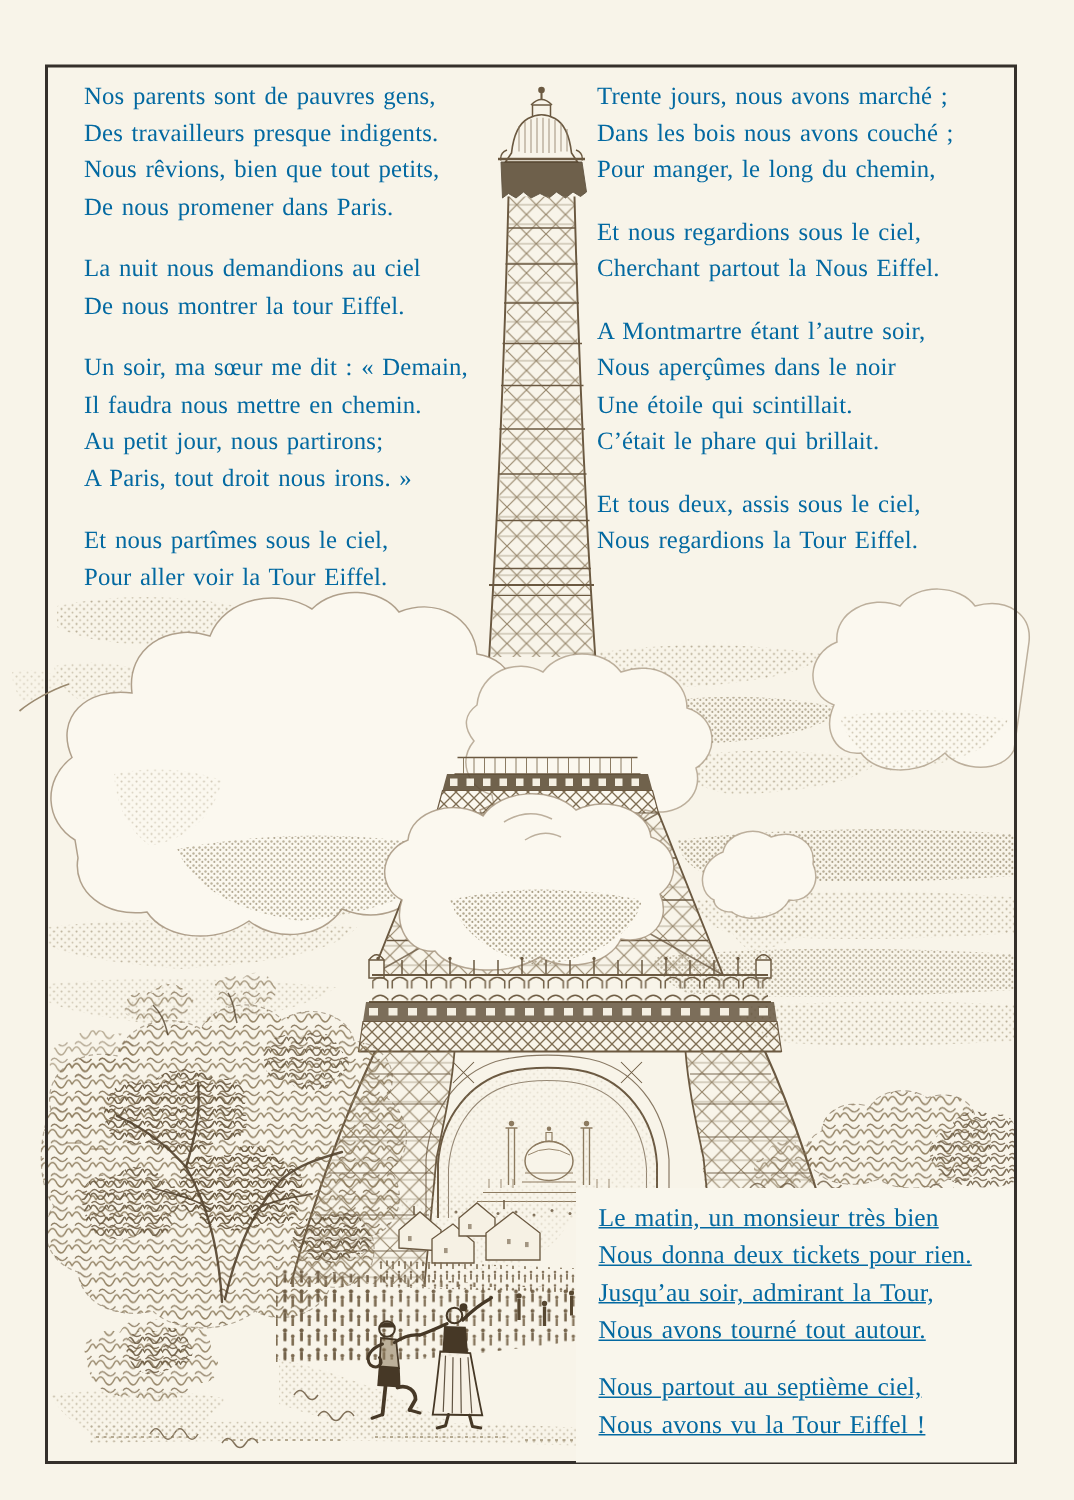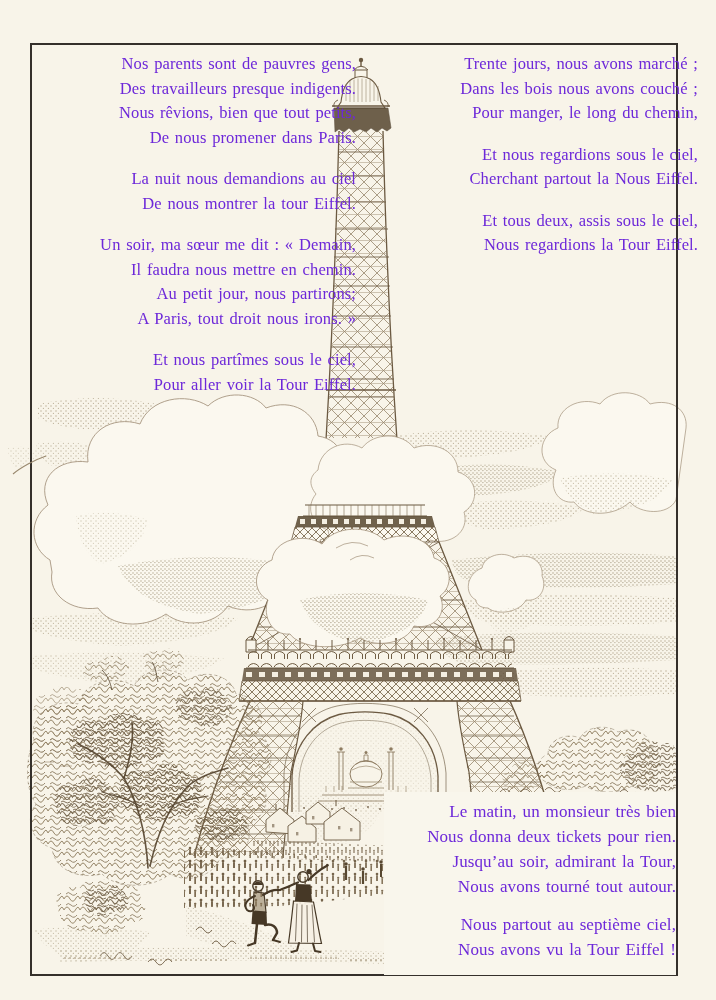--- a/index.html
+++ b/index.html
@@ -1,27 +1,27 @@
 <!DOCTYPE html>
 <html><head>
 <meta charset="utf-8">
 <style>
   html,body{margin:0;padding:0;background:#f8f4e9;}
   .page{position:relative;width:712px;height:1000px;background:#f8f4e9;overflow:hidden;
-        font-family:"Liberation Serif","DejaVu Serif",serif;color:#6d28d9;text-align:right;}
+        font-family:"Liberation Serif","DejaVu Serif",serif;color:#0369a1;}
   .illo{position:absolute;left:0;top:0;width:716px;height:1000px;}
   .poemcol{position:absolute;width:300px;}
   .col-left{left:56px;top:52px;}
   .col-right{left:398px;top:52px;font-family:Liberation Serif, serif;}
   .stanza{margin:0 0 17px 0;}
   .pline{font-size:16.5px;line-height:24.5px;letter-spacing:.1px;word-spacing:1.5px;white-space:nowrap;}
   .bottom-box{position:absolute;left:384px;top:792px;width:292px;height:183px;
               background:#f9f6ec;box-sizing:border-box;padding:7px 0 0 15px;}
   .bottom-box .pline{font-size:17px;line-height:25px;}
-  .bottom-box .stanza{margin-bottom:13px;}
+  .bottom-box .stanza{margin-bottom:13px;text-decoration:underline;}
 </style>
 </head>
 <body>
 
 <div class="page">
 
   <svg class="illo" viewBox="0 0 716 1000">
     <defs>
       <pattern id="stip" width="5" height="5" patternUnits="userSpaceOnUse">
         <circle cx="1" cy="1" r="0.7" fill="#b6ab93"></circle>
@@ -321,20 +321,26 @@
     <div class="stanza">
       <div class="pline">Trente jours, nous avons marché ;</div>
       <div class="pline">Dans les bois nous avons couché ;</div>
       <div class="pline">Pour manger, le long du chemin,</div>
     </div>
     <div class="stanza">
       <div class="pline">Et nous regardions sous le ciel,</div>
       <div class="pline">Cherchant partout la Nous Eiffel.</div>
     </div>
     <div class="stanza">
+      <div class="pline">A Montmartre étant l’autre soir,</div>
+      <div class="pline">Nous aperçûmes dans le noir</div>
+      <div class="pline">Une étoile qui scintillait.</div>
+      <div class="pline">C’était le phare qui brillait.</div>
+    </div>
+    <div class="stanza">
       <div class="pline">Et tous deux, assis sous le ciel,</div>
       <div class="pline">Nous regardions la Tour Eiffel.</div>
     </div>
   </div>
 
   <div class="bottom-box">
     <div class="stanza">
       <div class="pline">Le matin, un monsieur très bien</div>
       <div class="pline">Nous donna deux tickets pour rien.</div>
       <div class="pline">Jusqu’au soir, admirant la Tour,</div>

